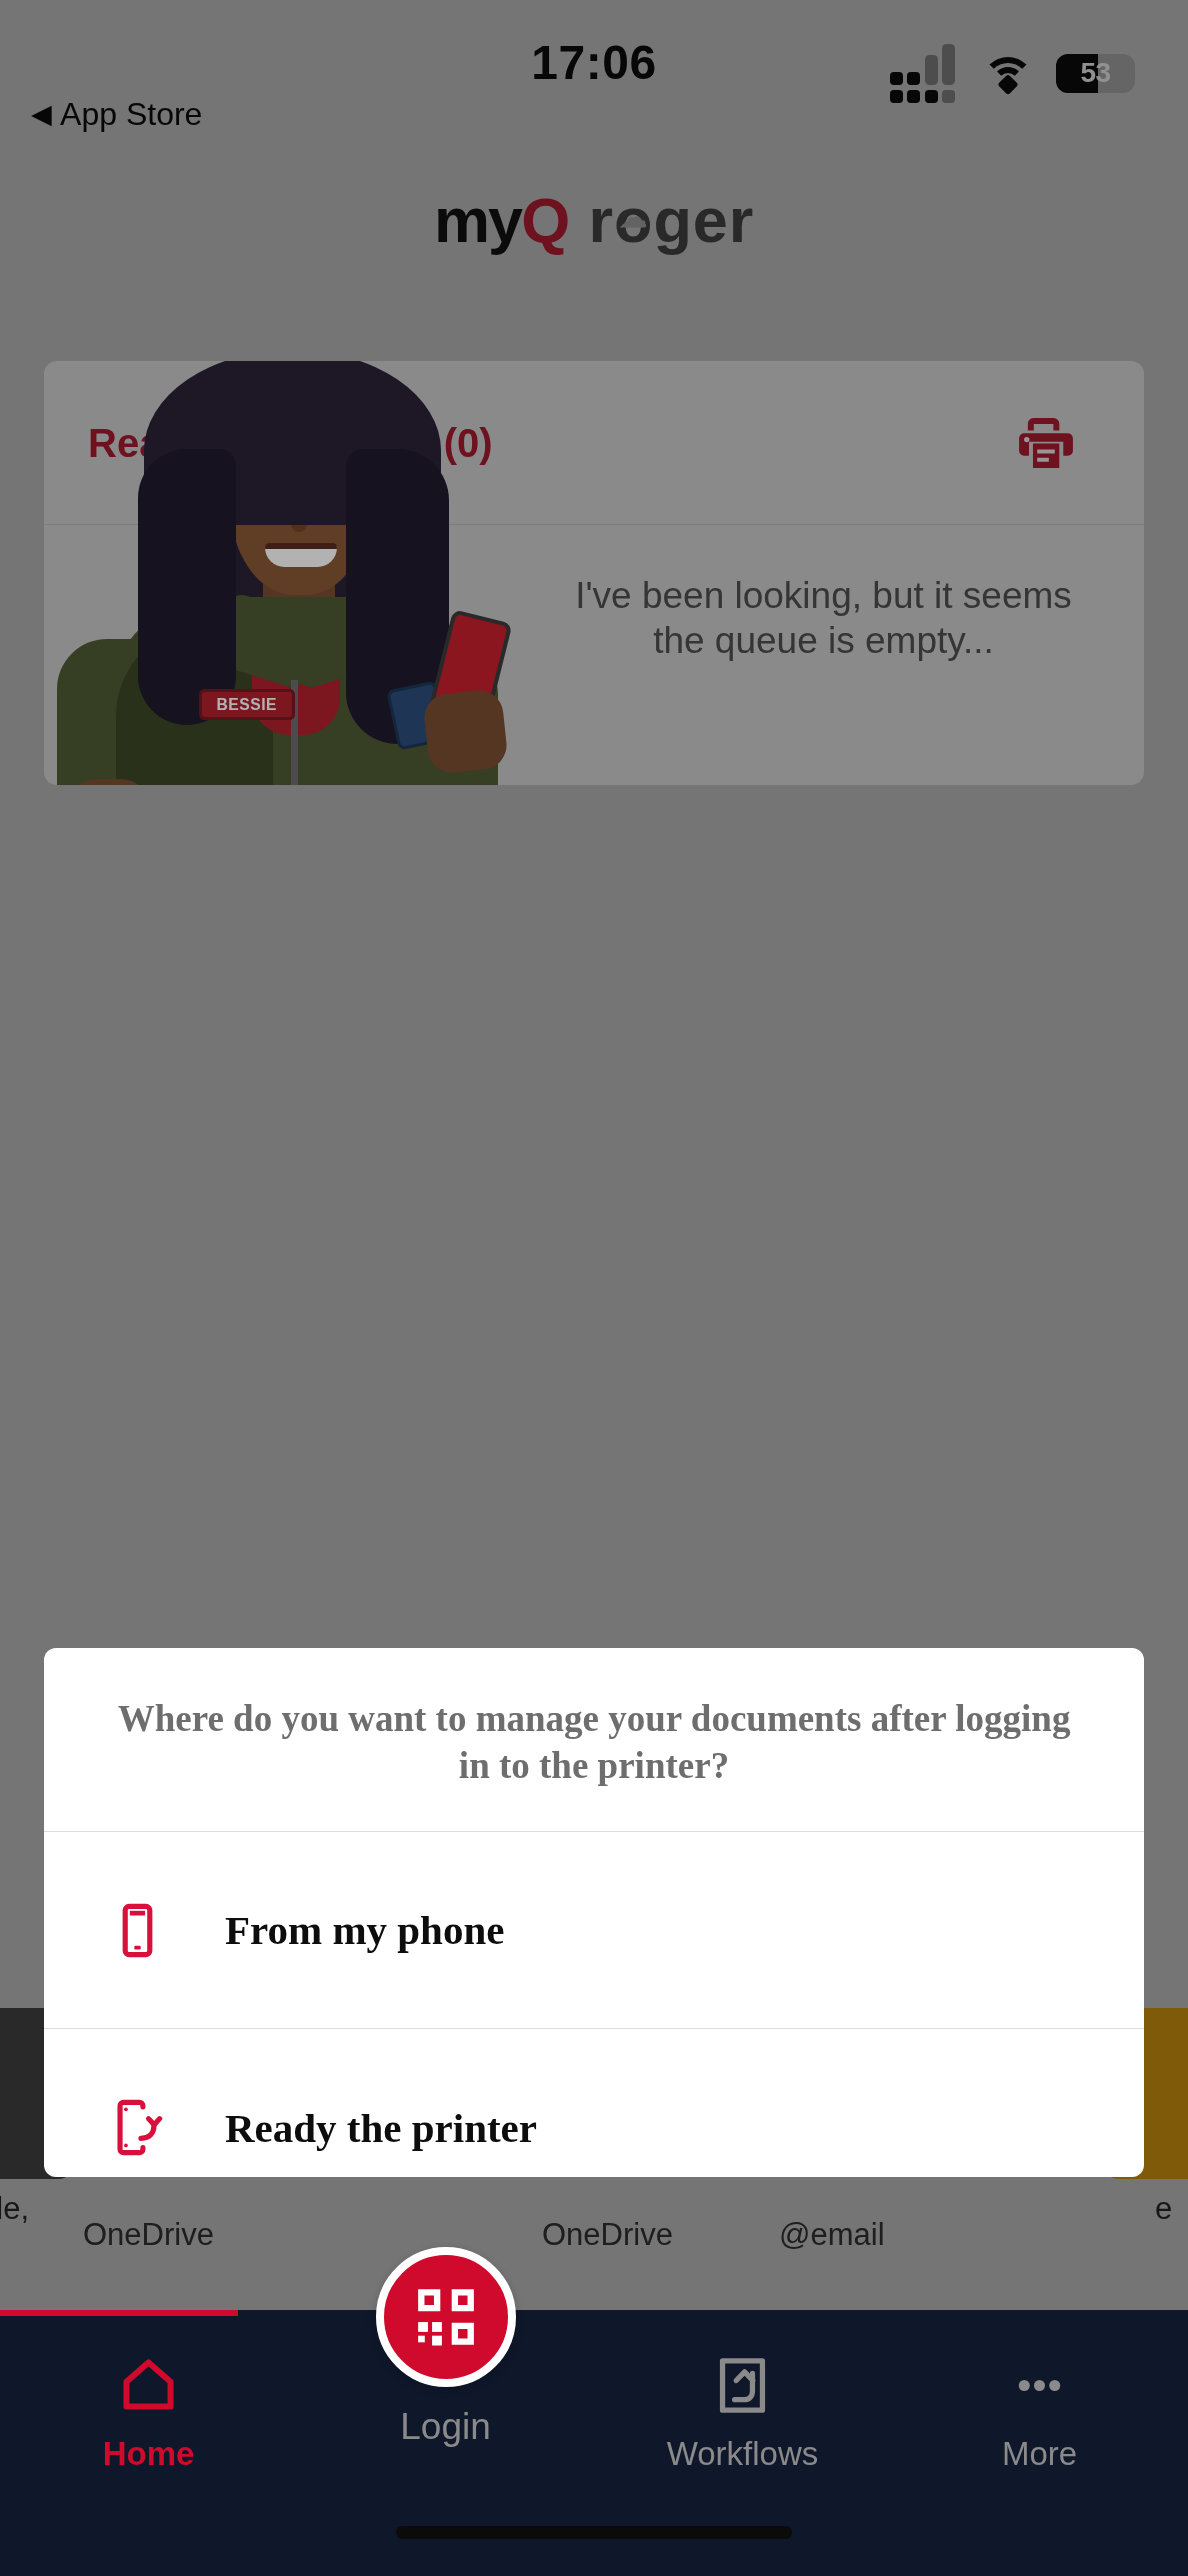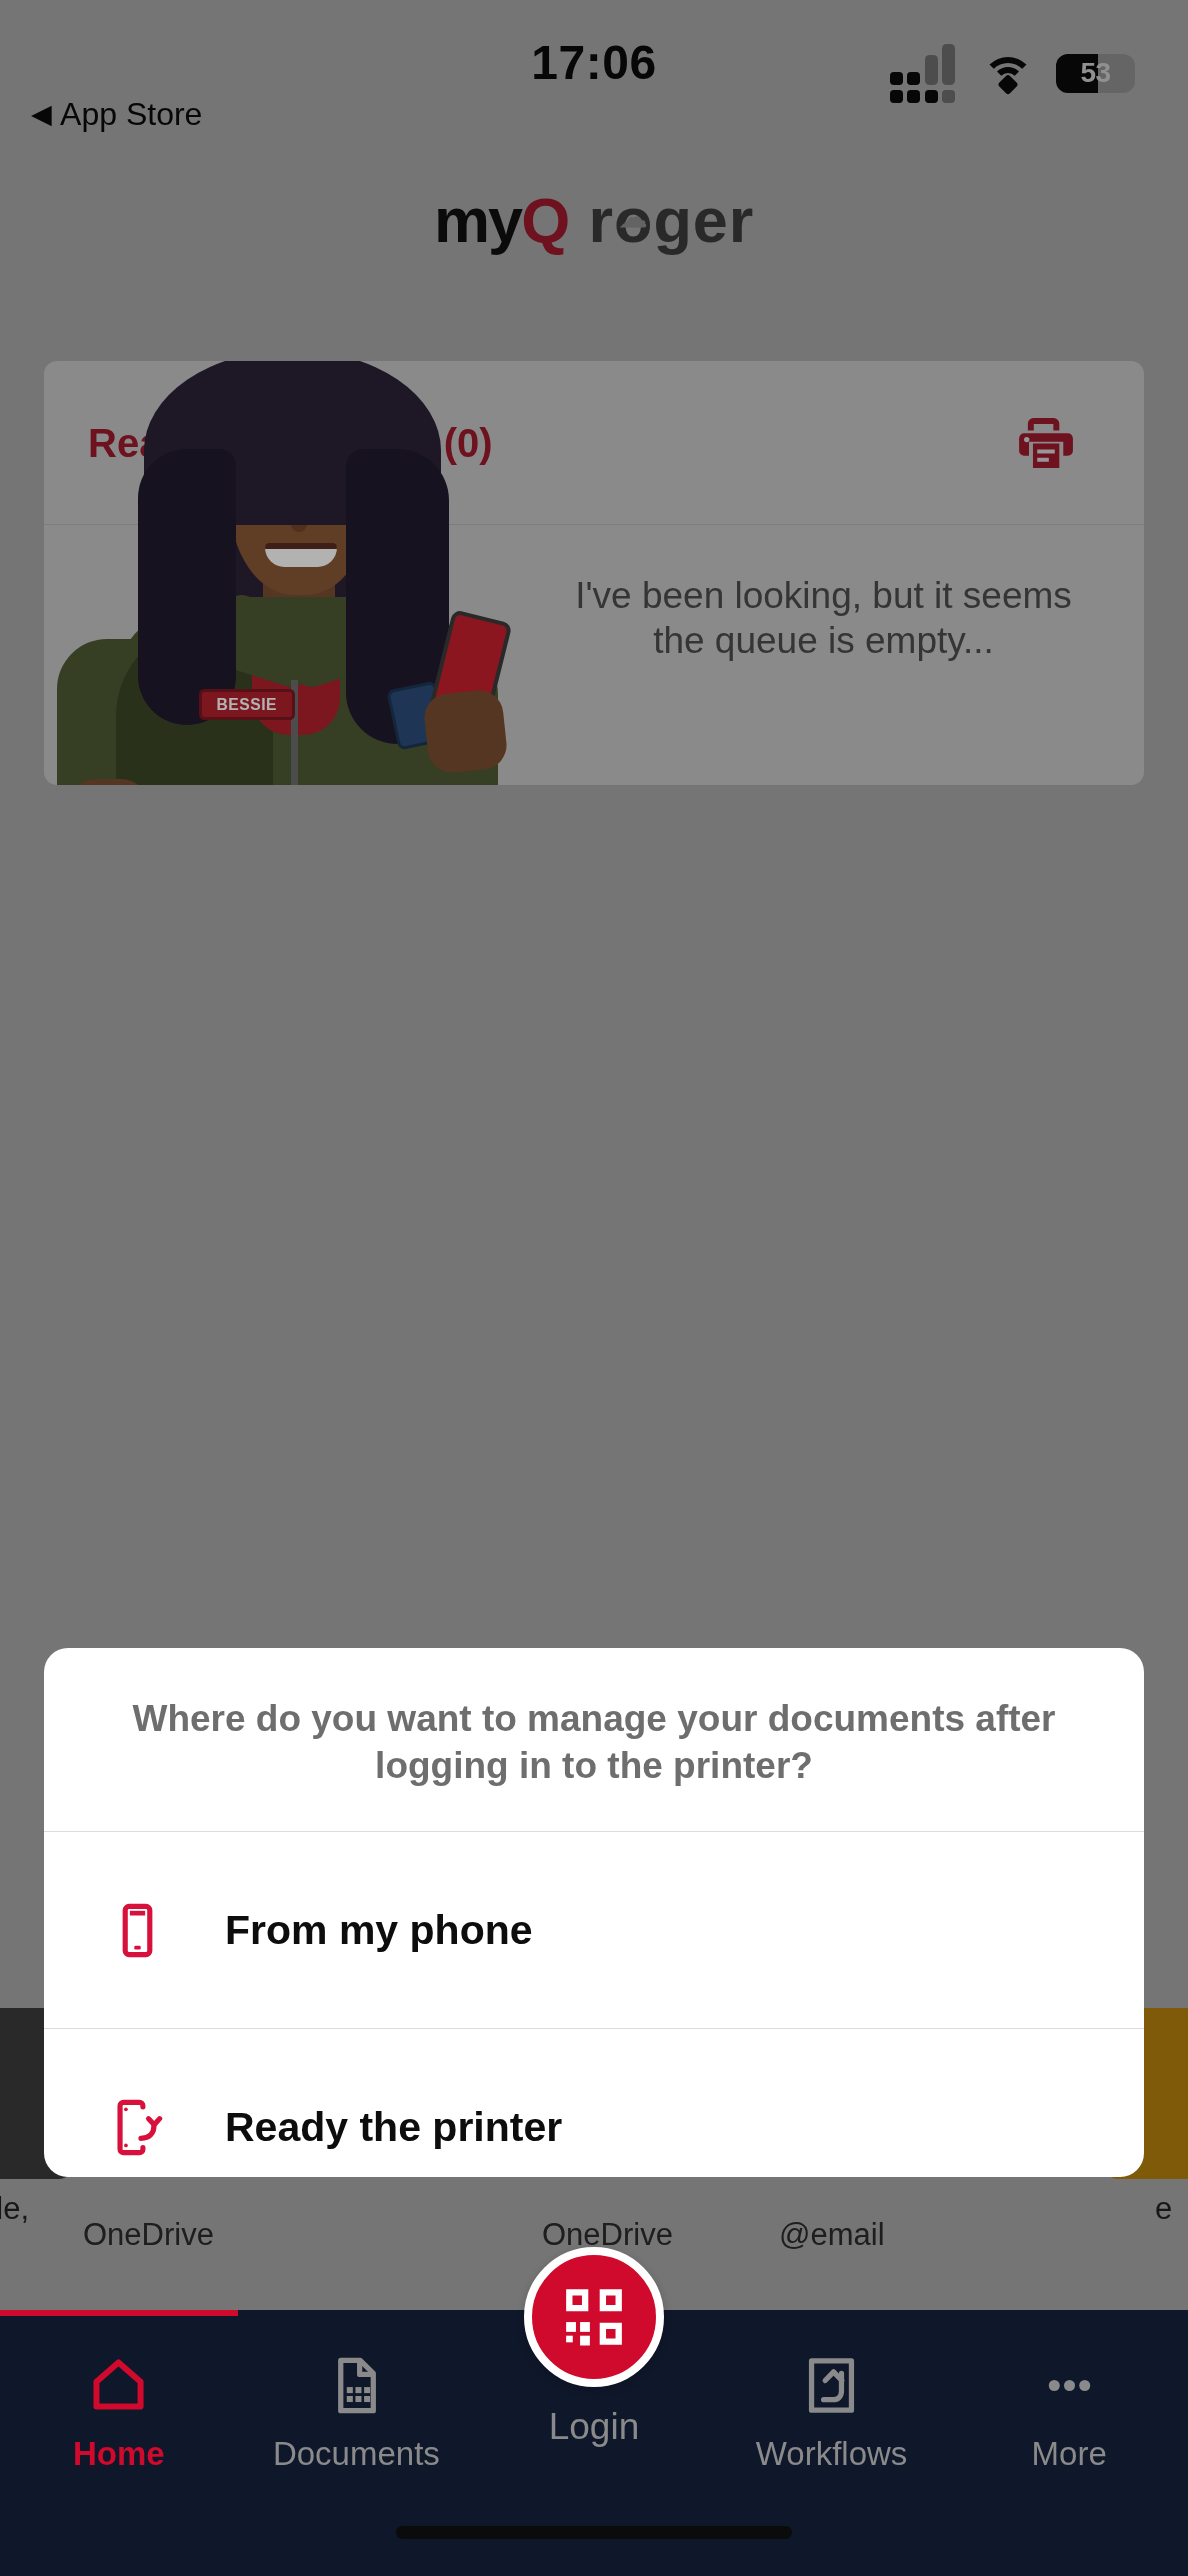--- a/index.html
+++ b/index.html
@@ -243,22 +243,22 @@
   #bg-label-right { left:1155px; top:2191px; }
   #bg-tiles { position:absolute; left:0; top:2217px; width:1188px; z-index:12; }
   .bg-tile-label {
     position:absolute; font-size:31px; color:#2b2b2b; white-space:nowrap;
   }
 
   
   #sheet {
     position:absolute; left:44px; top:1648px;
     width:1100px; height:529px;
-    background:#ffffff; border-radius:24px;
-    z-index:70; overflow:hidden;
+    background:#ffffff; border-radius:12px;
+    z-index:70; overflow:hidden;font-family:Liberation Serif, serif;
   }
   #sheet-title {
     padding:48px 55px 42px;
     text-align:center;
     font-size:37px; line-height:1.26; color:#6e6e6e; font-weight:600;
     border-bottom:1.8px solid #dcdcdc;
   }
   .sheet-opt {
     display:flex; align-items:center;
     height:197px; padding-left:57px;
@@ -456,35 +456,20 @@
 
       <div class="tab active">
         <div class="tab-icon">
           <svg viewBox="0 0 24 24" width="63" height="63" fill="none" stroke="#cf0a2c" stroke-width="2.3" stroke-linejoin="round" aria-hidden="true">
             <path d="M3.6 10.6 12 3.2l8.4 7.4v9.4H3.6z"></path>
           </svg>
         </div>
         <div class="tab-label">Home</div>
       </div>
 
-      <div class="tab">
-        <div class="tab-icon">
-          <svg viewBox="0 0 24 24" width="63" height="63" fill="#8a8a8a" aria-hidden="true">
-            <path d="M6 2.4h7.4l5 5v14.2H6z" fill="none" stroke="#8a8a8a" stroke-width="2" stroke-linejoin="round"></path>
-            <path d="M13.2 2.6v5.2h5" fill="none" stroke="#8a8a8a" stroke-width="2" stroke-linejoin="round"></path>
-            <rect x="8.3" y="12.6" width="2.3" height="2.3"></rect>
-              <rect x="11.6" y="12.6" width="2.3" height="2.3"></rect>
-              <rect x="14.9" y="12.6" width="2.3" height="2.3"></rect>
-            <rect x="8.3" y="16" width="2.3" height="2.3"></rect>
-              <rect x="11.6" y="16" width="2.3" height="2.3"></rect>
-              <rect x="14.9" y="16" width="2.3" height="2.3"></rect>
-          </svg>
-        </div>
-        <div class="tab-label">Documents</div>
-      </div>
 
       <div class="tab" id="login-tab">
         <div id="login-fab">
           <svg viewBox="0 0 24 24" width="76" height="76" fill="#ffffff" aria-hidden="true">
             <path d="M3.2 3.2h7v7h-7zM5.2 5.2v3h3v-3z"></path>
             <path d="M13.8 3.2h7v7h-7zM15.8 5.2v3h3v-3z"></path>
             <path d="M13.8 13.8h7v7h-7zM15.8 15.8v3h3v-3z"></path>
             <rect x="3.2" y="13.6" width="3.1" height="3.1"></rect>
             <rect x="7.6" y="13.6" width="3.1" height="3.1"></rect>
             <rect x="7.6" y="17.9" width="3.1" height="3.1"></rect>

